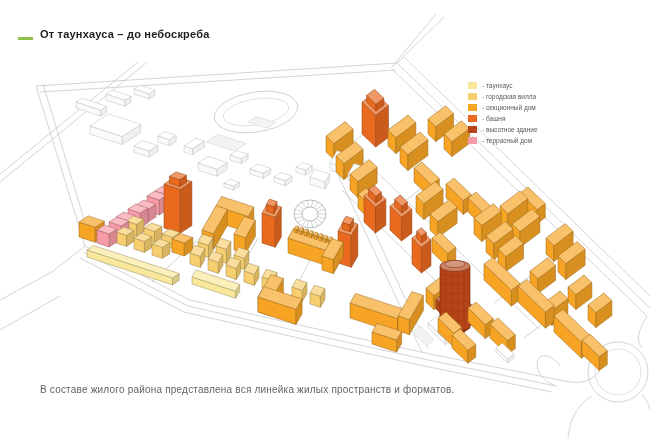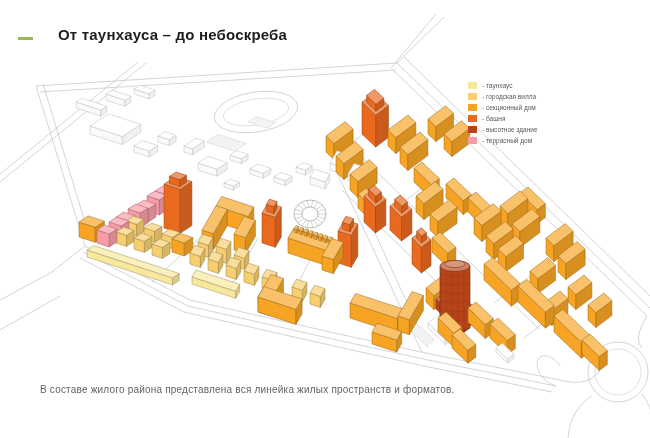--- a/index.html
+++ b/index.html
@@ -1,20 +1,20 @@
 <!DOCTYPE html>
 <html><head>
 <meta charset="utf-8">
 <style>
   html,body{margin:0;padding:0;background:#e8e8e8;}
   .page{position:relative;width:650px;height:438px;background:#ffffff;overflow:hidden;
         font-family:"Liberation Sans", sans-serif;}
   .title-row{position:absolute;left:18px;top:26px;display:flex;align-items:flex-end;}
   .title-dash{display:inline-block;width:15px;height:3px;background:#8fc04c;margin:0 7px 3px 0;}
-  .page-title{font-size:15px;font-weight:bold;color:#1e1e1e;letter-spacing:.2px;line-height:17px;margin-left:18px;}
+  .page-title{font-size:11px;font-weight:bold;color:#1e1e1e;letter-spacing:.2px;line-height:17px;}
   .legend{position:absolute;left:468px;top:82px;display:flex;flex-direction:column;gap:4px;}
   .legend-row{display:flex;align-items:center;height:7px;}
   .legend-swatch{width:9px;height:7px;margin-right:5px;flex:0 0 auto;}
   .legend-label{font-size:6.5px;color:#5a5a5a;white-space:nowrap;line-height:7px;}
   .caption{position:absolute;left:40px;top:384px;font-size:10px;color:#636363;letter-spacing:.2px;}
   .mapsvg{position:absolute;left:0;top:0;}
 </style>
 </head>
 <body>
 

